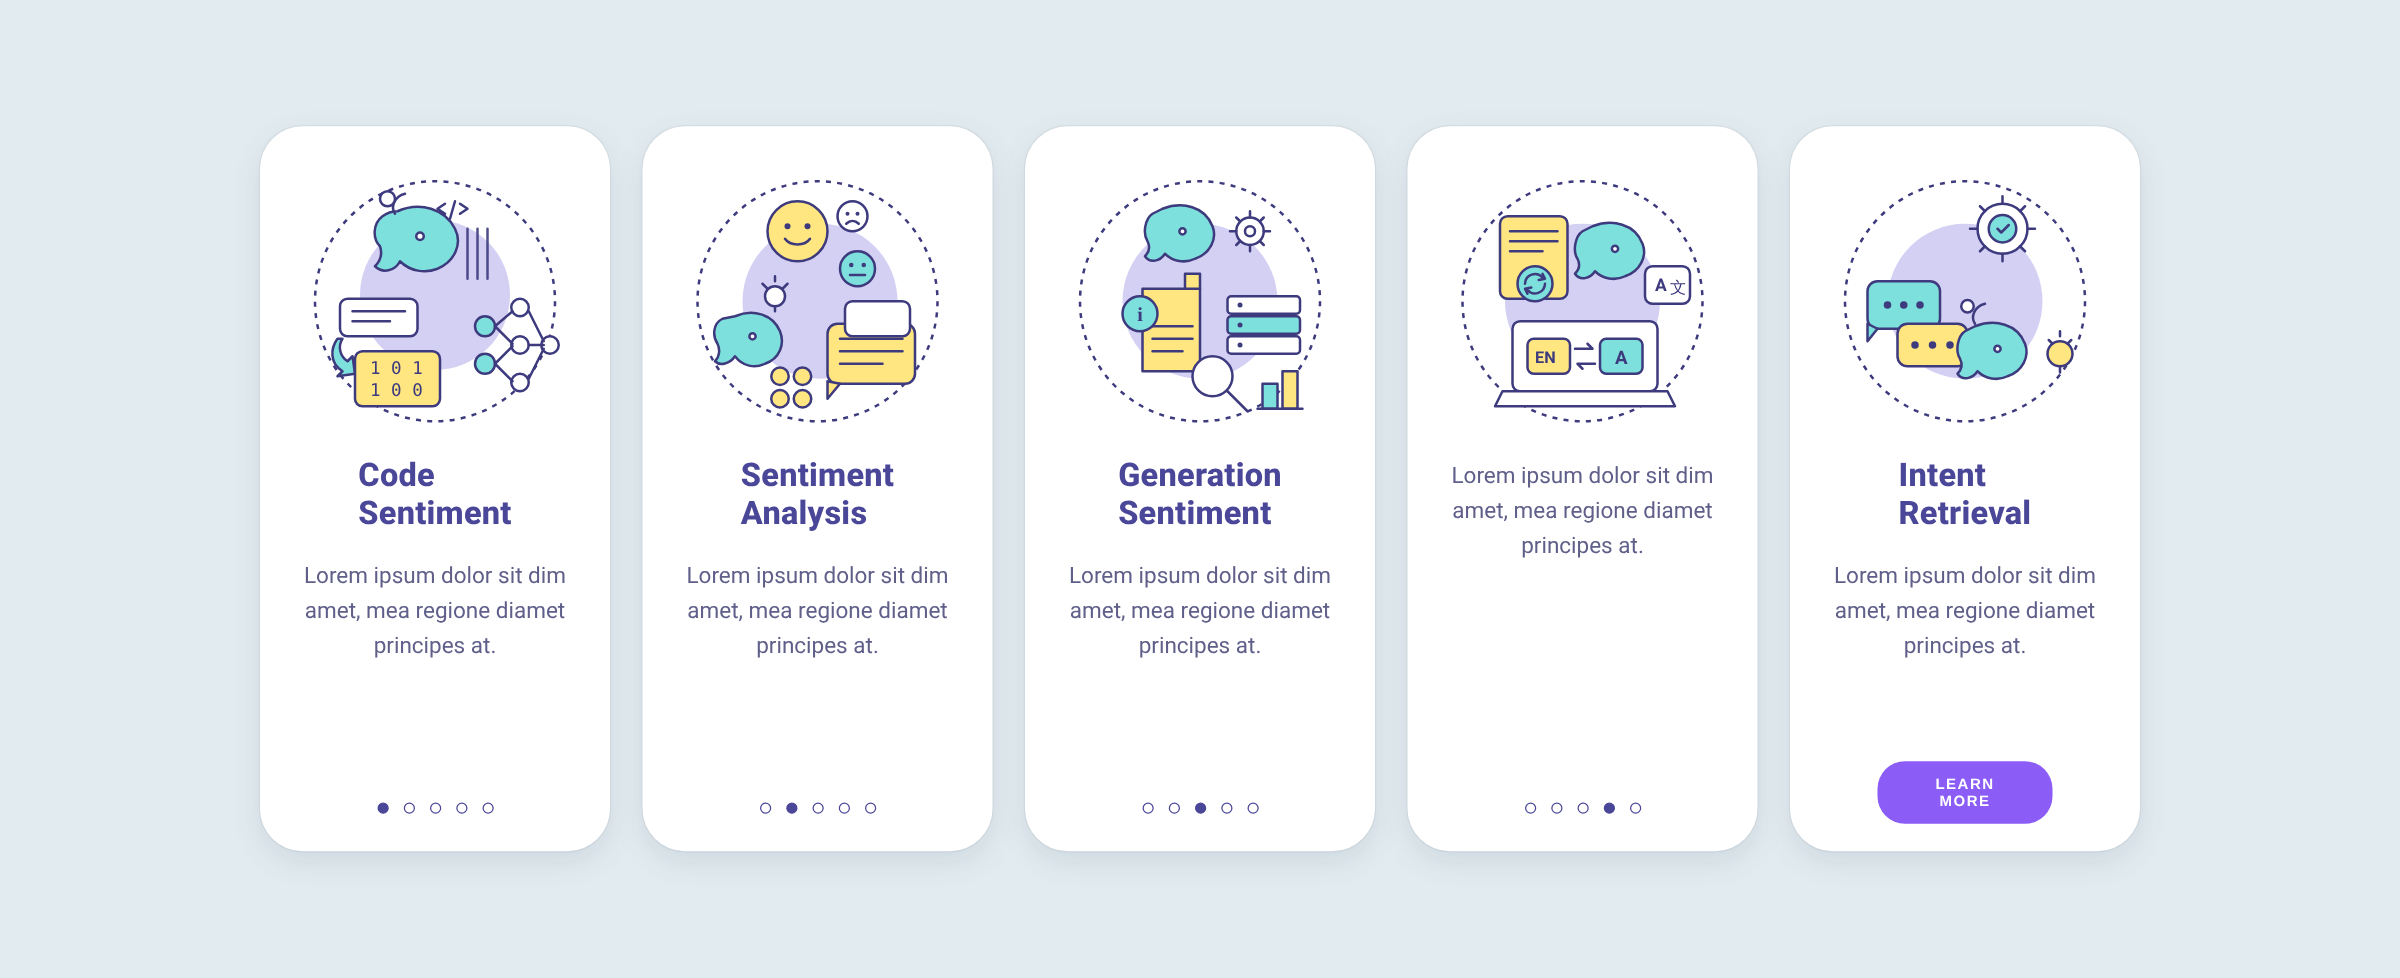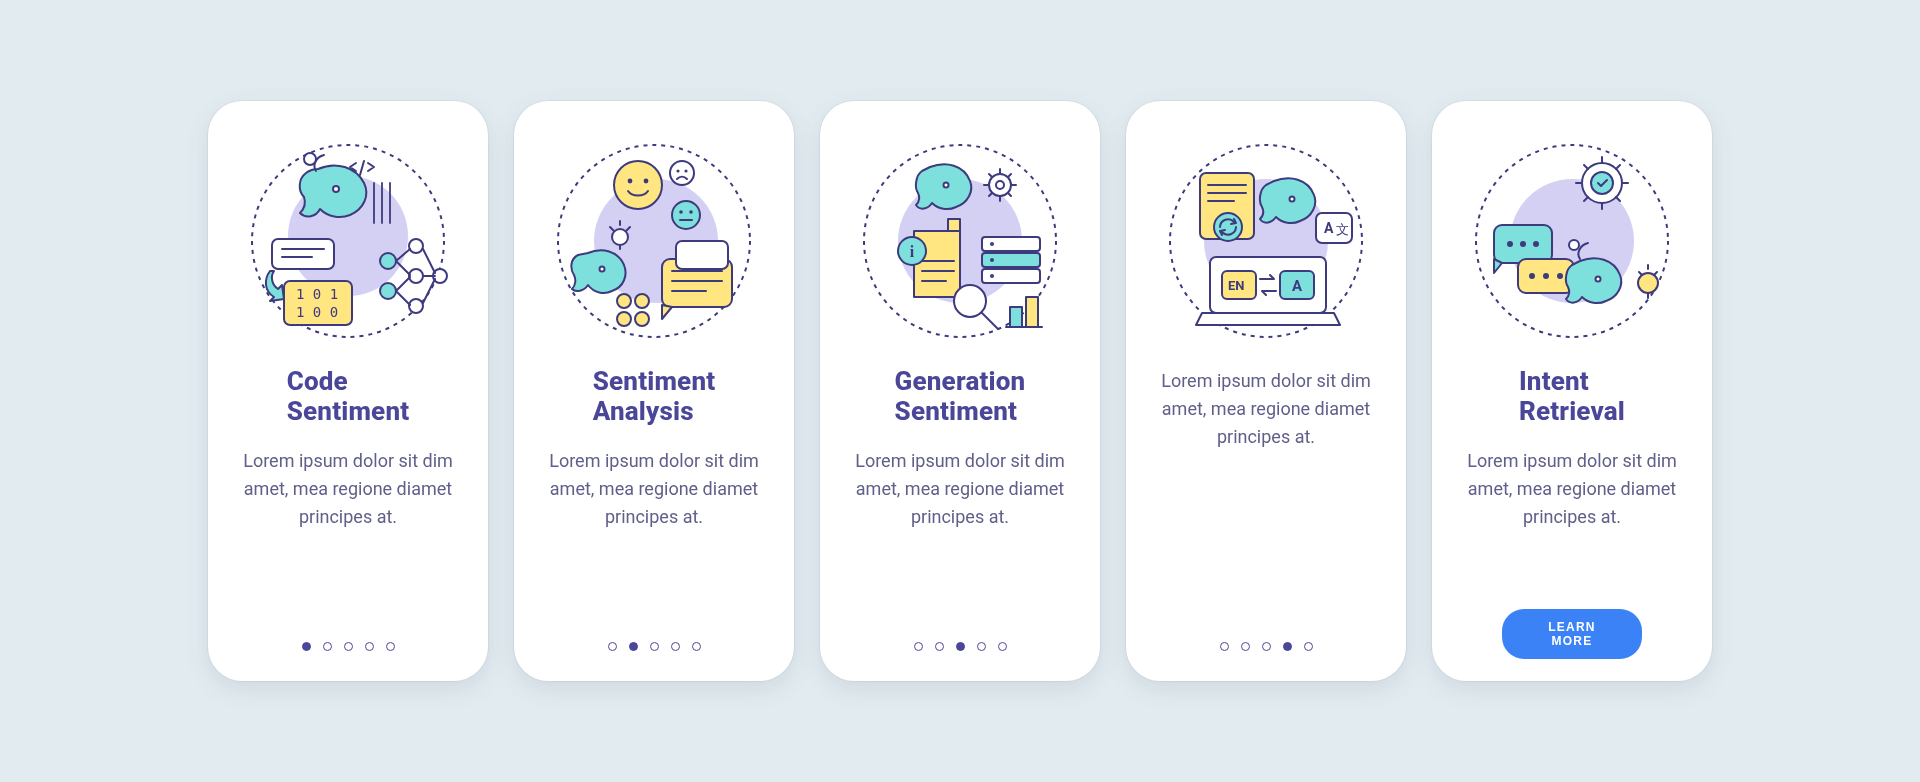--- a/index.html
+++ b/index.html
@@ -37,21 +37,21 @@
     position:absolute;bottom:30px;left:0;right:0;
     display:flex;justify-content:center;gap:12px;
   }
   .dot{
     width:9px;height:9px;border-radius:50%;
     border:1.6px solid #4a4799;background:transparent;
   }
   .dot.active{background:#4a4799}
   .btn{
     position:absolute;bottom:22px;left:50%;transform:translateX(-50%);
-    background:#3b82f6;color:#fff;border:none;
+    background:#8b5cf6;color:#fff;border:none;
     padding:11px 26px;border-radius:22px;
     font-size:12px;font-weight:700;letter-spacing:1.2px;
     cursor:pointer;
   }
   
   .circ-dashed{fill:none;stroke:#3d3a7e;stroke-width:2;stroke-dasharray:4 5}
   .blob{fill:#d4d0f4}
   .ln{fill:none;stroke:#3d3a7e;stroke-width:2;stroke-linecap:round;stroke-linejoin:round}
   .fYel{fill:#ffe680}
   .fTeal{fill:#7ee0dd}

